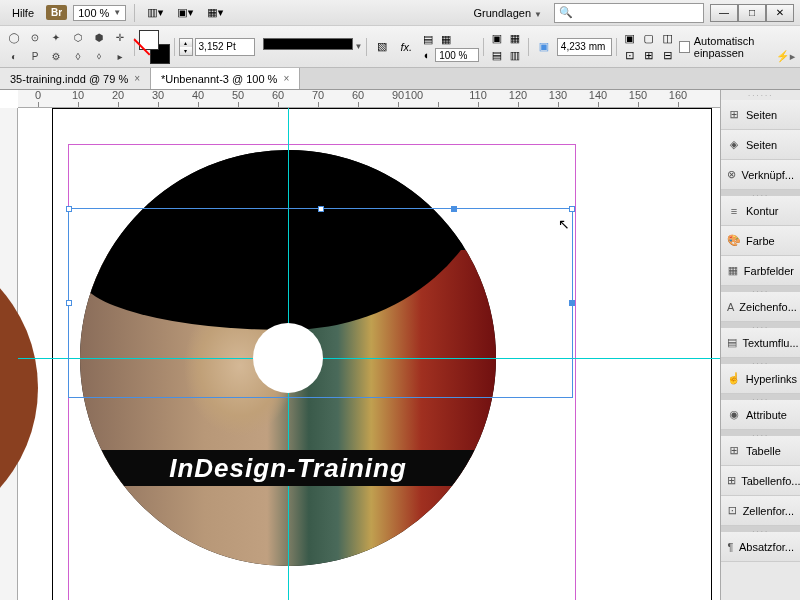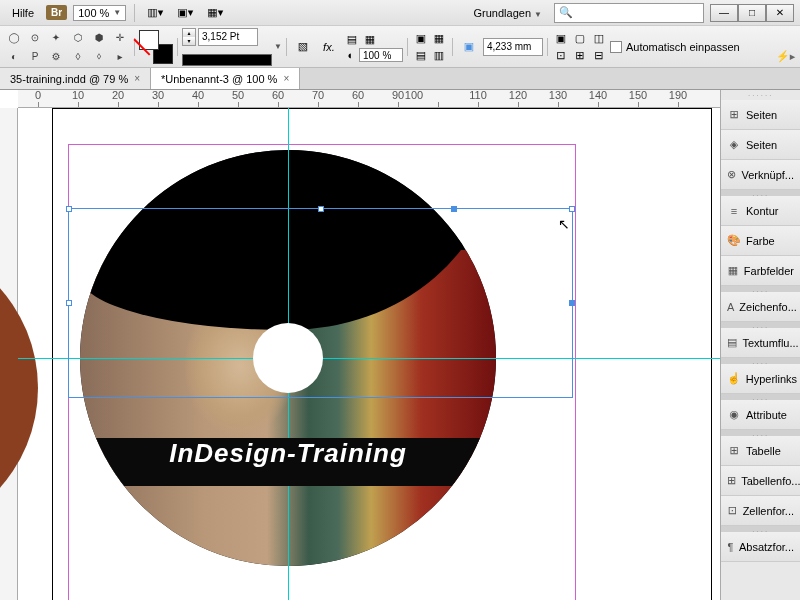--- a/index.html
+++ b/index.html
@@ -40,21 +40,21 @@
 .margin-guide{position:absolute;border:1px solid #d060d0}
 .selection-box{position:absolute;border:1px solid #4a90e2}
 .sel-handle{position:absolute;width:6px;height:6px;background:#fff;border:1px solid #4a90e2}
 .sel-handle.fill{background:#4a90e2}
 .guide-line{position:absolute;background:#00d0d0}
 .cd-disc{position:absolute;width:416px;height:416px;border-radius:50%;overflow:hidden;background:#000}
 .cd-hole{position:absolute;width:70px;height:70px;background:#fff;border-radius:50%;top:50%;left:50%;transform:translate(-50%,-50%);z-index:10}
 .cd-image{position:absolute;top:100px;left:0;right:0;bottom:0;background:linear-gradient(90deg,#8a6d5a 0%,#b89878 30%,#c0a080 45%,#3a5a4a 55%,#4a6a5a 62%,#c0a050 70%,#a03020 82%,#701010 100%)}
 .face-overlay{position:absolute;top:120px;left:60px;width:200px;height:240px;background:radial-gradient(ellipse 80px 100px at 50% 40%,#d4b896 0%,#c0a078 50%,transparent 70%)}
 .cd-curve{position:absolute;top:0;left:0;right:0;height:180px;background:#000;border-radius:0 0 50% 50%/0 0 100% 30%}
-.cd-title-bar{position:absolute;bottom:80px;left:0;right:0;height:48px;background:#0a0a0a;display:flex;align-items:flex-start;justify-content:center;z-index:5}
+.cd-title-bar{position:absolute;bottom:80px;left:0;right:0;height:36px;background:#0a0a0a;display:flex;align-items:center;justify-content:center;z-index:5}
 .cd-title{color:#fff;font-size:26px;font-weight:bold;font-style:italic;letter-spacing:1px;font-family:Impact,sans-serif}
 .left-disc{position:absolute;left:-180px;top:130px;width:200px;height:300px;background:#8a4020;border-radius:0 150px 150px 0}
 .cursor-arrow{position:absolute;font-size:14px;color:#000;z-index:100}
 .right-panels{position:absolute;top:90px;right:0;width:80px;bottom:0;background:#e8e8e8;border-left:1px solid #aaa}
 .panel-item{height:30px;border-bottom:1px solid #ccc;display:flex;align-items:center;padding:0 6px;gap:5px;font-size:10px;cursor:default;background:linear-gradient(#f0f0f0,#e2e2e2)}
 .panel-icon{width:14px;height:14px;display:flex;align-items:center;justify-content:center;font-size:11px;color:#555}
 .panel-gap{height:6px;background:#d0d0d0}
 .panel-grip{height:10px;display:flex;align-items:center;justify-content:center;color:#999;font-size:8px;letter-spacing:2px}
 .fly-icon{position:absolute;right:4px;top:50px;width:20px;height:20px;color:#666}
 </style>
@@ -100,21 +100,21 @@
     <span class="tool-cell">◊</span>
       <span class="tool-cell">⬨</span>
       <span class="tool-cell">▸</span>
   </div>
   <span class="vsep"></span>
   <div class="color-swatch">
     <div class="swatch-back" style="background:#000"></div>
     <div class="swatch-front" style="background:#fff"></div>
   </div>
   <span class="vsep"></span>
-  <div style="display:flex;flex-direction:column;gap:8px">
+  <div style="display:flex;flex-direction:row;gap:8px">
     <div style="display:flex;align-items:center;gap:2px">
       <span class="stepper">
           <span class="step-btn">▴</span>
           <span class="step-btn">▾</span>
         </span>
       <span class="num-input">3,152 Pt</span>
     </div>
     <div class="black-bar"></div>
   </div>
   <span class="dd-arrow">▼</span>
@@ -205,21 +205,21 @@
       <span class="ruler-num" style="left: 460px;">110</span>
       <span class="ruler-tick" style="left: 460px;"></span>
       <span class="ruler-num" style="left: 500px;">120</span>
       <span class="ruler-tick" style="left: 500px;"></span>
       <span class="ruler-num" style="left: 540px;">130</span>
       <span class="ruler-tick" style="left: 540px;"></span>
       <span class="ruler-num" style="left: 580px;">140</span>
       <span class="ruler-tick" style="left: 580px;"></span>
       <span class="ruler-num" style="left: 620px;">150</span>
       <span class="ruler-tick" style="left: 620px;"></span>
-      <span class="ruler-num" style="left: 660px;">190</span>
+      <span class="ruler-num" style="left: 660px;">160</span>
       <span class="ruler-tick" style="left: 660px;"></span>
     </div>
   <div class="ruler-v"></div>
   <div class="canvas">
     <div class="left-disc"></div>
     <div class="page-edge" style="top:0;left:34px;width:660px;height:660px"></div>
     <div class="margin-guide" style="top:36px;left:50px;width:508px;height:560px"></div>
 
     <div class="cd-disc" style="top:42px;left:62px">
       <div class="cd-image"></div>

